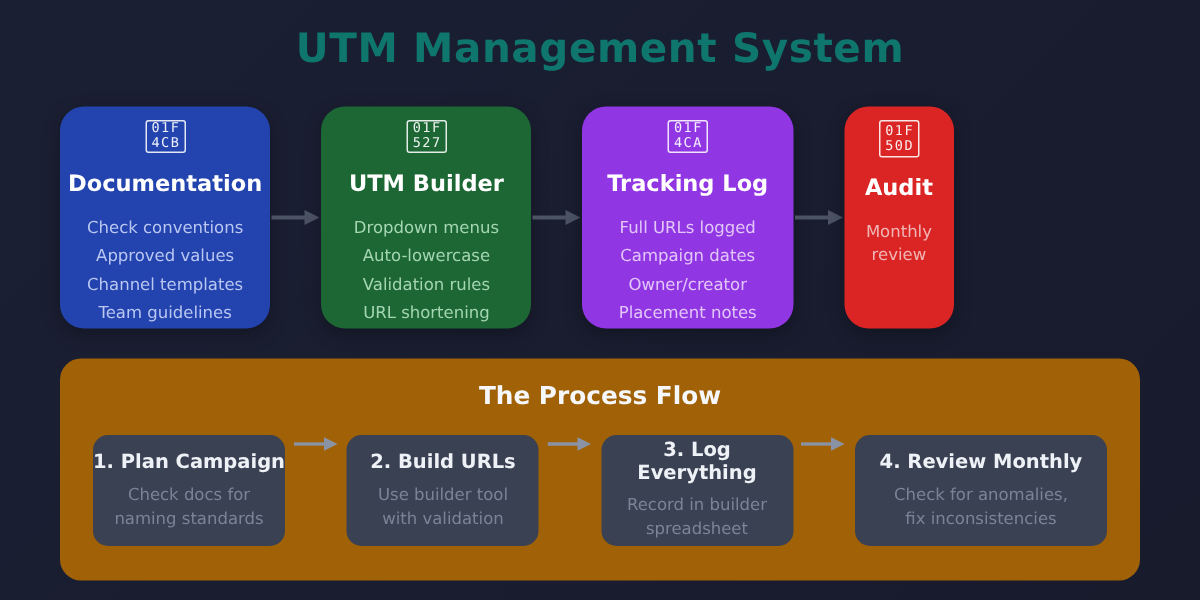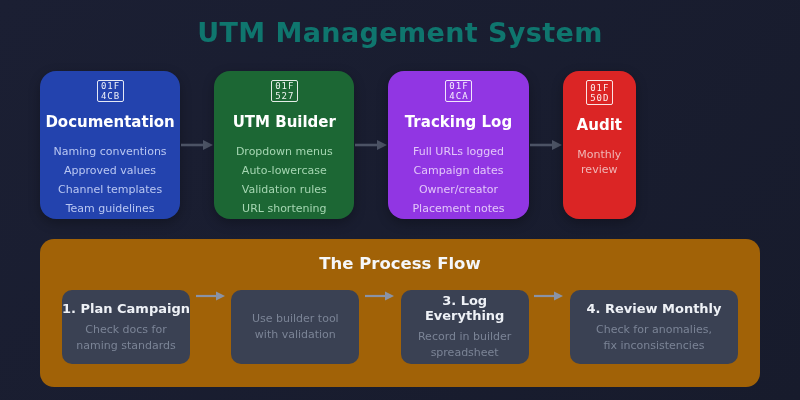--- a/index.html
+++ b/index.html
@@ -131,21 +131,21 @@
 
 <div class="stage-row">
 
   <section class="stage-card w-wide" style="background: rgb(35, 67, 174);">
     <span class="hexbox">
       <span>01F</span>
       <span>4CB</span>
     </span>
     <h2 class="stage-title">Documentation</h2>
     <ul class="stage-items" style="color: rgb(185, 199, 242);">
-      <li>Naming conventions</li>
+      <li>Check conventions</li>
       <li>Approved values</li>
       <li>Channel templates</li>
       <li>Team guidelines</li>
     </ul>
   </section>
 
   <div class="flow-arrow" style="color: rgb(76, 83, 101);">
     <svg width="34" height="12" viewBox="0 0 34 12">
       <line x1="1" y1="6" x2="24" y2="6" stroke="currentColor" stroke-width="2.6"></line>
       <polygon points="23,1 33,6 23,11" fill="currentColor"></polygon>
@@ -218,20 +218,21 @@
     </div>
 
     <div class="step-arrow" style="color: rgb(138, 147, 166);">
       <svg width="30" height="12" viewBox="0 0 30 12">
         <line x1="0" y1="6" x2="21" y2="6" stroke="currentColor" stroke-width="2.2"></line>
         <polygon points="20,1.5 29,6 20,10.5" fill="currentColor"></polygon>
       </svg>
     </div>
 
     <div class="step-card s-norm" style="background: rgb(58, 65, 83);">
+      <h3 class="step-title">2. Build URLs</h3>
       <p class="step-desc n">Use builder tool with validation</p>
     </div>
 
     <div class="step-arrow" style="color: rgb(138, 147, 166);">
       <svg width="30" height="12" viewBox="0 0 30 12">
         <line x1="0" y1="6" x2="21" y2="6" stroke="currentColor" stroke-width="2.2"></line>
         <polygon points="20,1.5 29,6 20,10.5" fill="currentColor"></polygon>
       </svg>
     </div>
 

